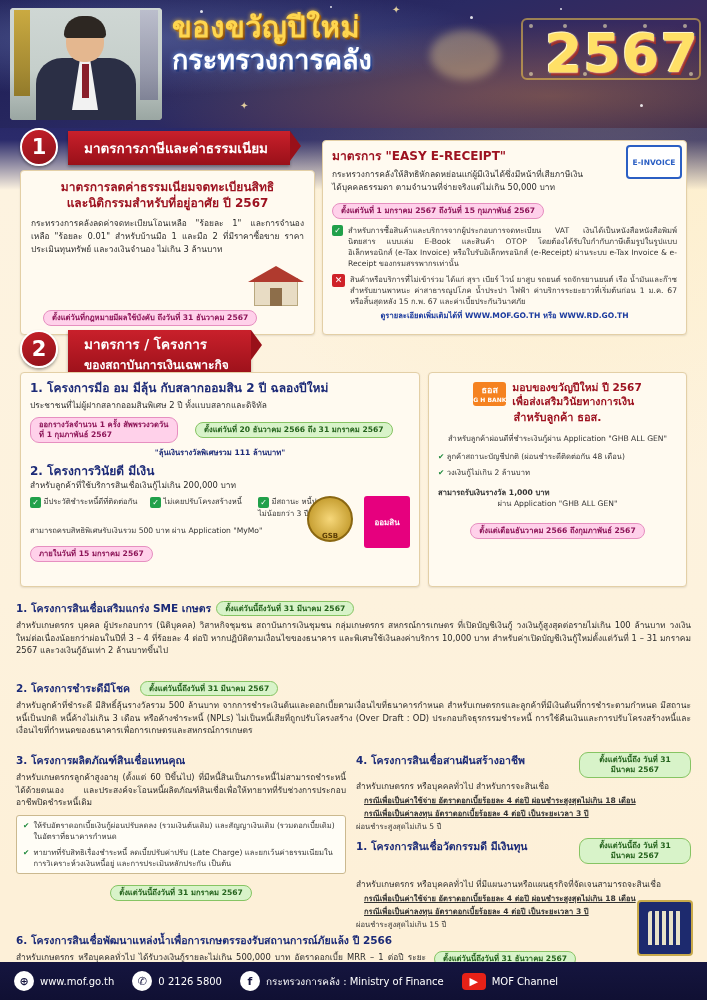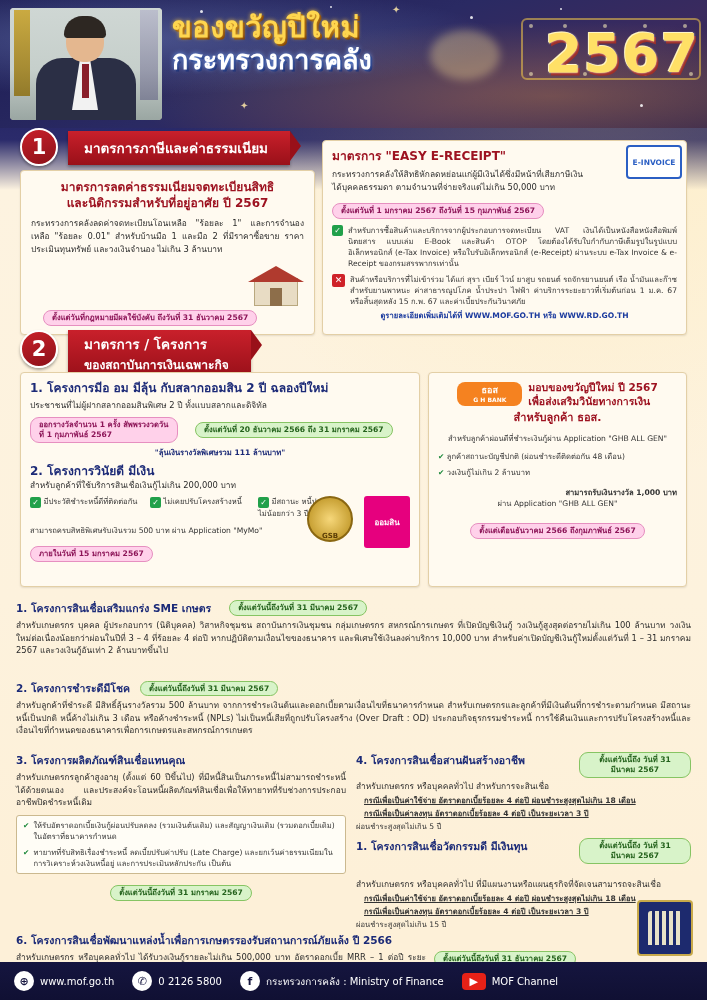--- a/index.html
+++ b/index.html
@@ -120,21 +120,21 @@
   
   .inv-badge{
     position:absolute; right:4px; top:4px; width:56px; height:34px;
     background:#fff; border:2px solid #2b5fc4; border-radius:4px;
     display:flex; align-items:center; justify-content:center;
     font-size:7.5px; font-weight:bold; color:#2b5fc4;
   }
   
   .ghb-logo{
     background:#f58220; color:#fff; font-weight:bold; font-size:9px;
-    padding:3px 16px; border-radius:8px; display:inline-block; text-align:center;
+    padding:3px 0; border-radius:3px; display:inline-block; text-align:center;
     line-height:1.2;
   }
   .omsin{
     width:46px; height:52px; background:#e6007e; border-radius:3px; color:#fff;
     display:flex; flex-direction:column; align-items:center; justify-content:center;
     font-size:8px; font-weight:bold;
   }
   .gsb-seal{
     width:46px;height:46px;border-radius:50%;background:radial-gradient(circle,#f6d77a,#b58a17);
     border:2px solid #8a6712; display:flex;align-items:center;justify-content:center;
@@ -309,29 +309,29 @@
       </div>
     </div>
     <div class="panel-title" style="text-align:center;margin-top:3px;font-size:11px;">สำหรับลูกค้า ธอส.</div>
 
     <div class="small-txt" style="margin-top:7px;text-align:center;">สำหรับลูกค้าผ่อนดีที่ชำระเงินกู้ผ่าน Application "GHB ALL GEN"</div>
     <div class="small-txt" style="margin-top:7px;"><span class="check">✔</span>
       <span>ลูกค้าสถานะบัญชีปกติ (ผ่อนชำระดีติดต่อกัน 48 เดือน)</span></div>
     <div class="small-txt" style="margin-top:5px;"><span class="check">✔</span>
       <span>วงเงินกู้ไม่เกิน 2 ล้านบาท</span></div>
 
-    <div class="small-txt" style="text-align:right;margin-top:9px;font-weight:bold;">สามารถรับเงินรางวัล 1,000 บาท</div>
+    <div class="small-txt" style="text-align:left;margin-top:9px;font-weight:bold;">สามารถรับเงินรางวัล 1,000 บาท</div>
     <div class="small-txt" style="text-align:center;">ผ่าน Application "GHB ALL GEN"</div>
     <div style="text-align:center;margin-top:9px;">
       <span class="pink-pill">ตั้งแต่เดือนธันวาคม 2566 ถึงกุมภาพันธ์ 2567</span>
     </div>
   </div>
 
   <div class="item" style="left:16px;top:600px;width:675px;">
-    <div style="display:flex;align-items:flex-start;gap:18px;">
+    <div style="display:flex;align-items:center;gap:5px;">
       <div class="item-h">1. โครงการสินเชื่อเสริมแกร่ง SME เกษตร</div>
       <span class="green-pill">ตั้งแต่วันนี้ถึงวันที่ 31 มีนาคม 2567</span>
     </div>
     <div class="body-txt" style="margin-top:2px;">สำหรับเกษตรกร บุคคล ผู้ประกอบการ (นิติบุคคล) วิสาหกิจชุมชน สถาบันการเงินชุมชน กลุ่มเกษตรกร สหกรณ์การเกษตร ที่เปิดบัญชีเงินกู้ วงเงินกู้สูงสุดต่อรายไม่เกิน 100 ล้านบาท วงเงินใหม่ต่อเนื่องน้อยกว่าผ่อนในปีที่ 3 – 4 ที่ร้อยละ 4 ต่อปี หากปฏิบัติตามเงื่อนไขของธนาคาร และพิเศษใช้เงินลงค่าบริการ 10,000 บาท สำหรับค่าเปิดบัญชีเงินกู้ใหม่ตั้งแต่วันที่ 1 – 31 มกราคม 2567 และวงเงินกู้อันเท่า 2 ล้านบาทขึ้นไป</div>
   </div>
 
   <div class="item" style="left:16px;top:680px;width:675px;">
     <div style="display:flex;align-items:center;gap:10px;">
       <div class="item-h">2. โครงการชำระดีมีโชค</div>
       <span class="green-pill">ตั้งแต่วันนี้ถึงวันที่ 31 มีนาคม 2567</span>

